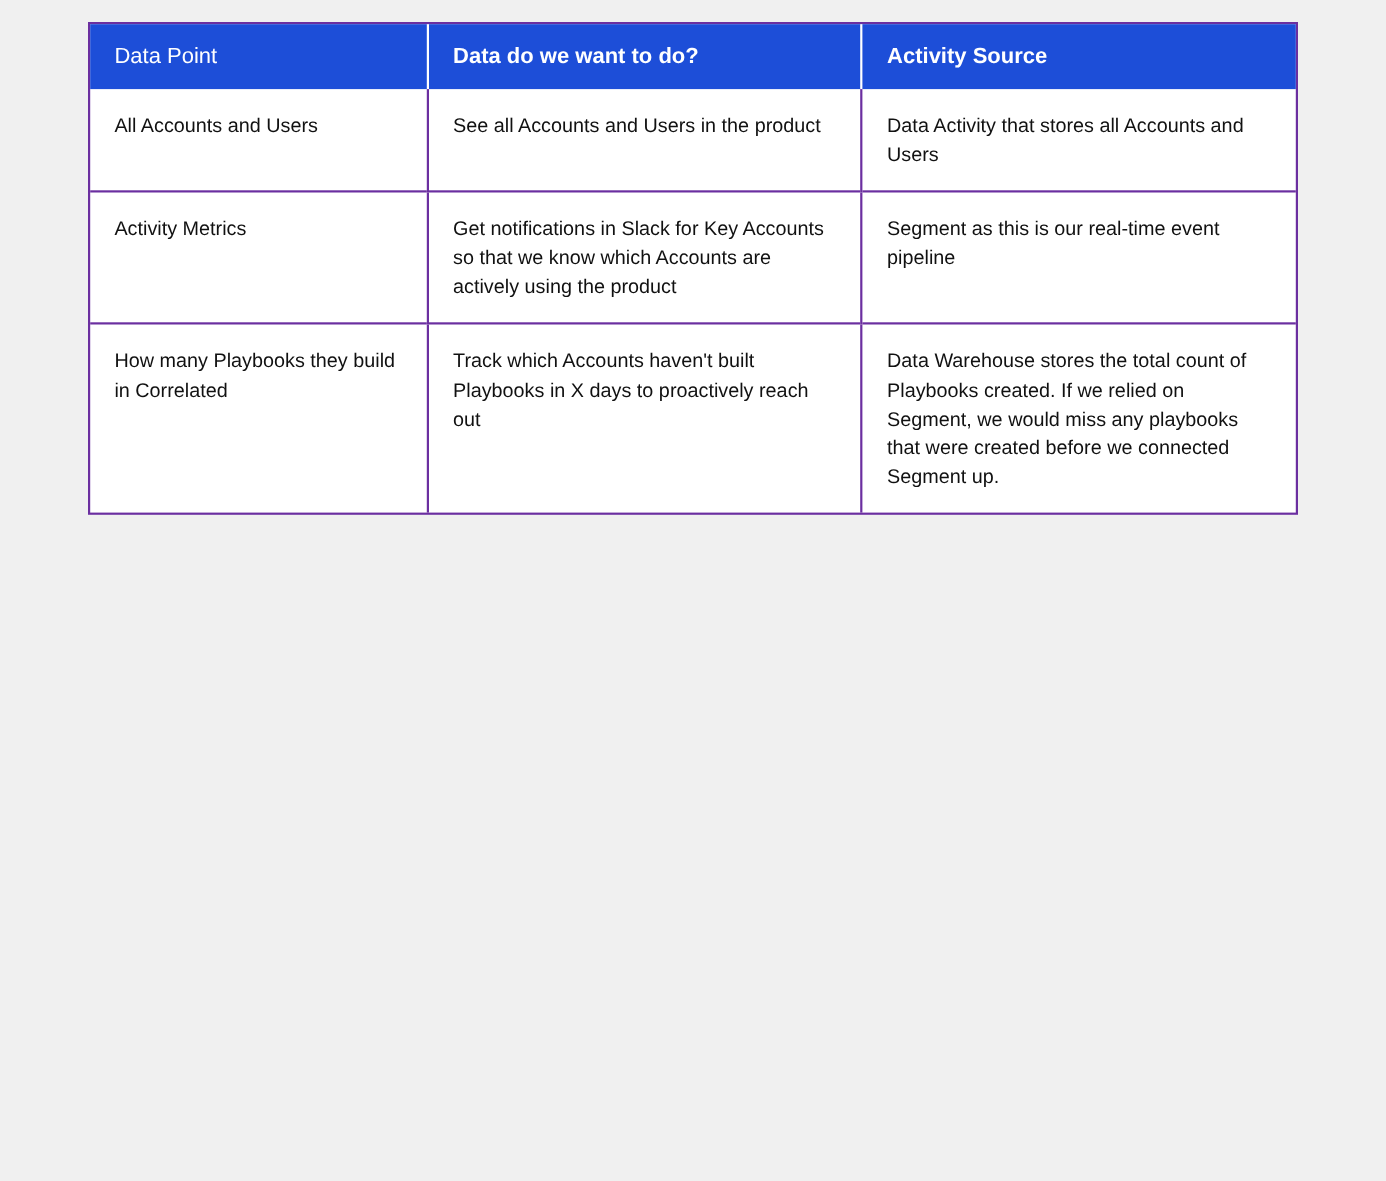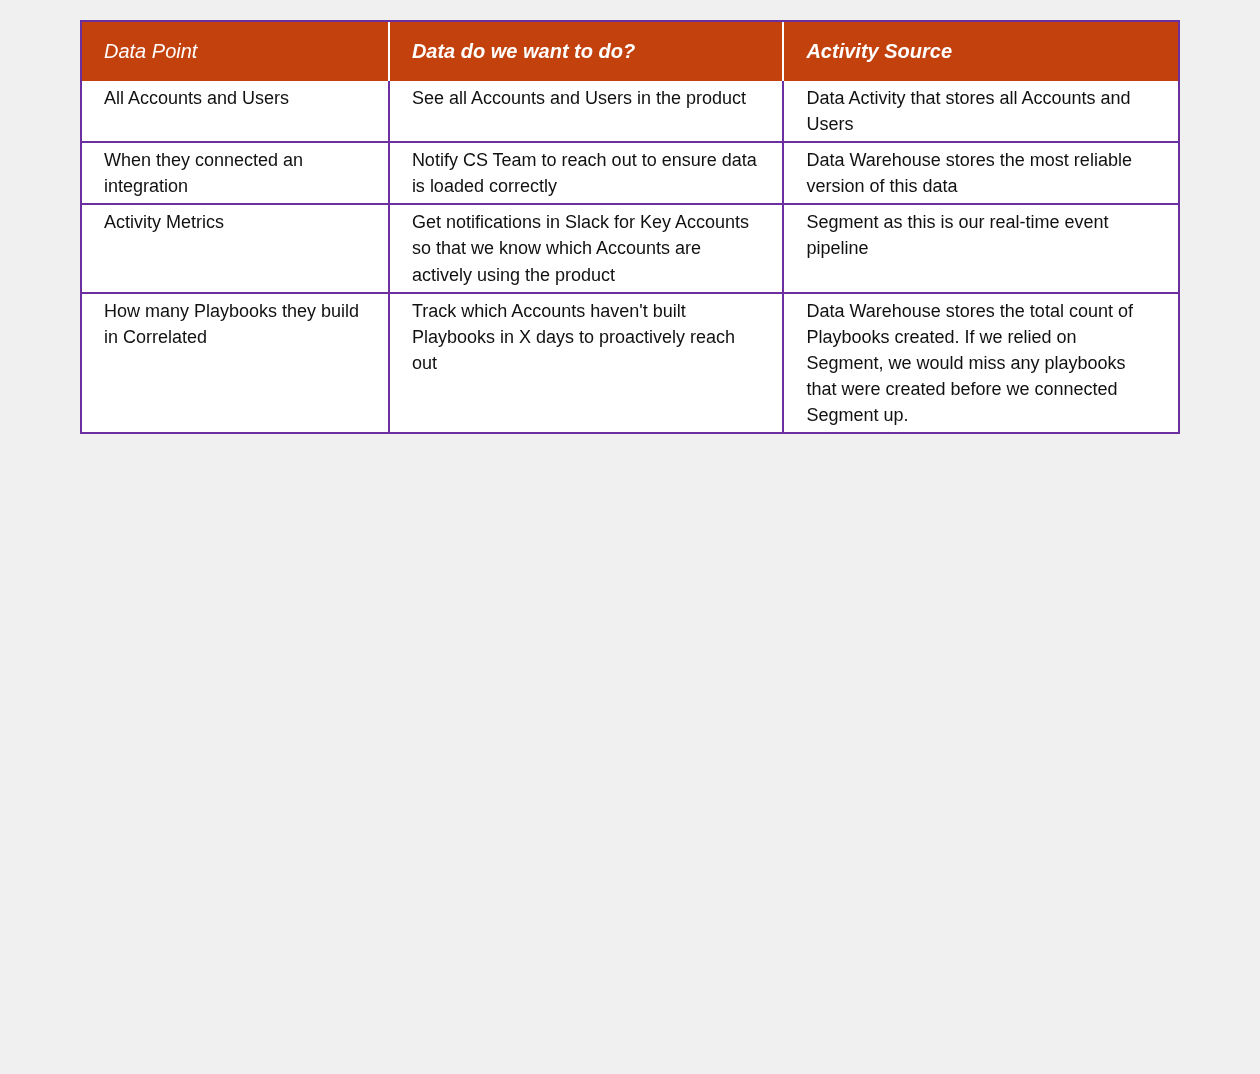--- a/index.html
+++ b/index.html
@@ -24,22 +24,21 @@
       border-collapse: collapse;
       background: white;
     }
 
     table {
       width: 100%;
       border-collapse: collapse;
     }
 
     thead tr {
-      background-color: #c2410c;
-      font-style: italic;
+      background-color: #1d4ed8;
     }
 
     thead th {
       color: white;
       font-weight: bold;
       font-size: 20px;
       padding: 18px 22px;
       text-align: left;
       border-right: 2px solid #fff;
     }
@@ -50,21 +49,21 @@
 
     tbody tr {
       border-bottom: 2px solid #6b2fa0;
     }
 
     tbody tr:last-child {
       border-bottom: none;
     }
 
     tbody td {
-      padding: 4px 22px;
+      padding: 20px 22px;
       vertical-align: top;
       font-size: 18px;
       line-height: 1.45;
       color: #111;
       border-right: 2px solid #6b2fa0;
     }
 
     tbody td:last-child {
       border-right: none;
     }
@@ -94,25 +93,20 @@
         <th class="col-source">Activity Source</th>
       </tr>
     </thead>
     <tbody id="table-body">
     <tr>
           <td class="col-data-point">All Accounts and Users</td>
           <td class="col-what">See all Accounts and Users in the product</td>
           <td class="col-source">Data Activity that stores all Accounts and Users</td>
         </tr>
         <tr>
-          <td class="col-data-point">When they connected an integration</td>
-          <td class="col-what">Notify CS Team to reach out to ensure data is loaded correctly</td>
-          <td class="col-source">Data Warehouse stores the most reliable version of this data</td>
-        </tr>
-        <tr>
           <td class="col-data-point">Activity Metrics</td>
           <td class="col-what">Get notifications in Slack for Key Accounts so that we know which Accounts are actively using the product</td>
           <td class="col-source">Segment as this is our real-time event pipeline</td>
         </tr>
         <tr>
           <td class="col-data-point">How many Playbooks they build in Correlated</td>
           <td class="col-what">Track which Accounts haven't built Playbooks in X days to proactively reach out</td>
           <td class="col-source">Data Warehouse stores the total count of Playbooks created. If we relied on Segment, we would miss any playbooks that were created before we connected Segment up.</td>
         </tr>
       </tbody>

